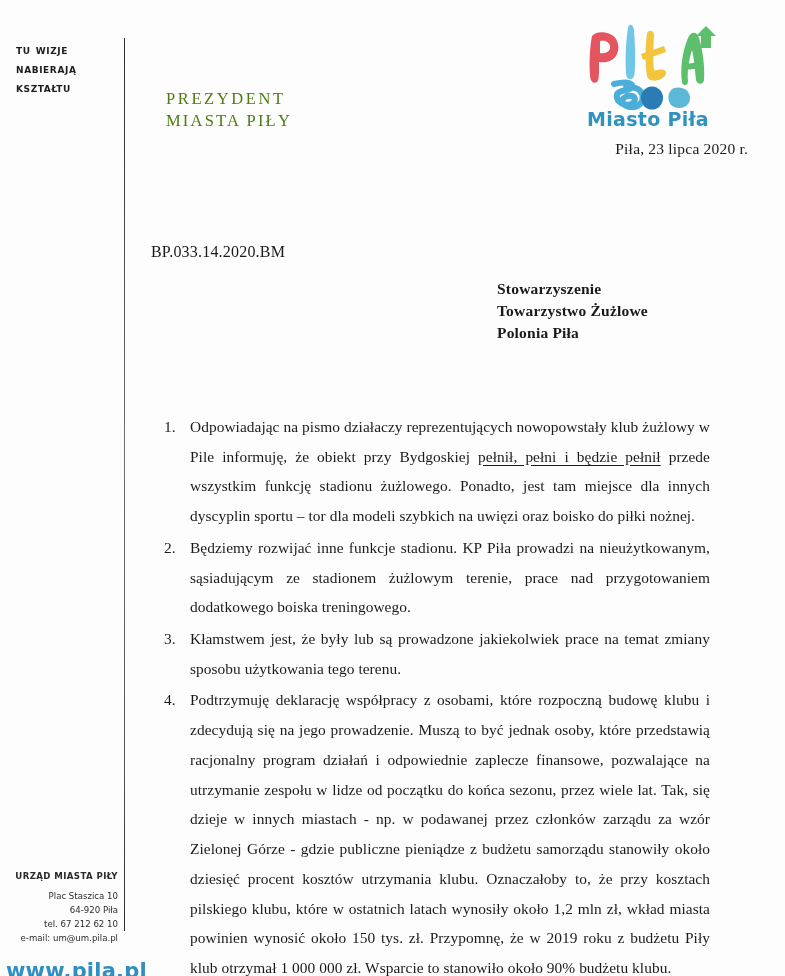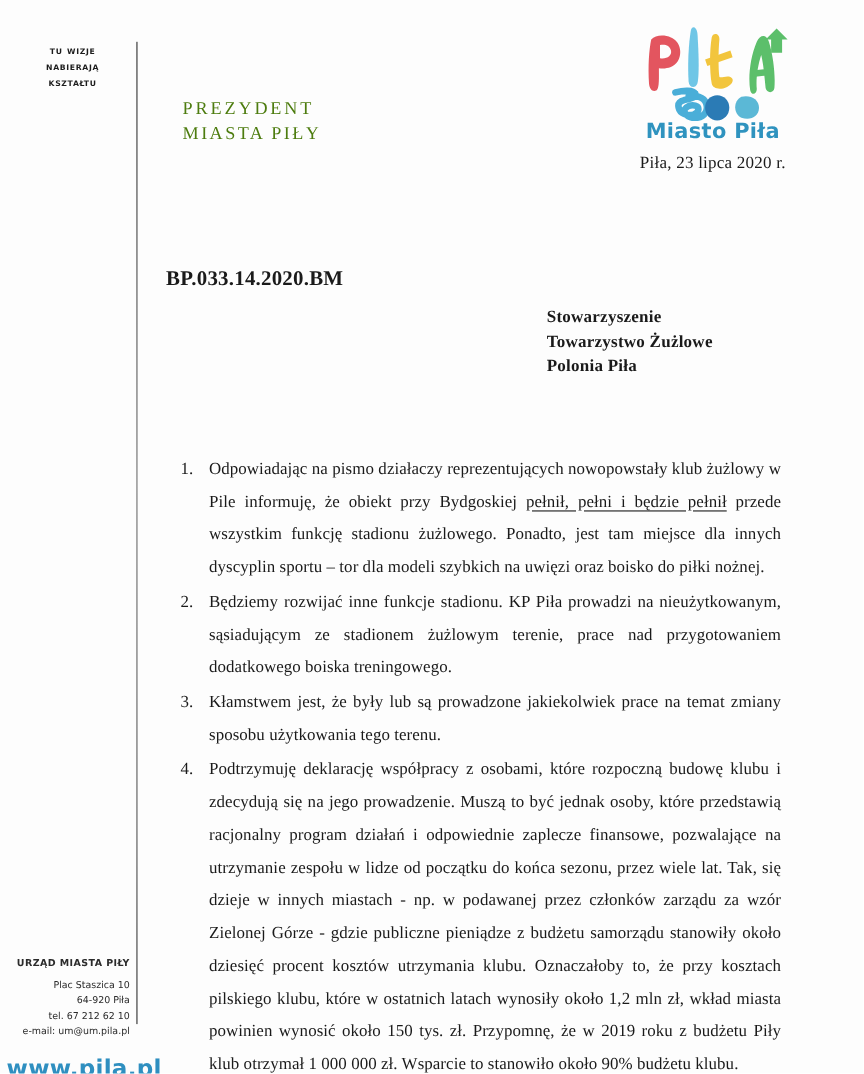--- a/index.html
+++ b/index.html
@@ -31,24 +31,24 @@
     height: 893px;
     background: linear-gradient(to bottom, #2c2c2c 0%, #3a3a3a 12%, #6f6f6f 45%, #555 80%, #2b2b2b 100%);
   }
 
   
   .slogan {
     position: absolute;
     left: 16px;
     top: 40px;
     width: 100px;
-    text-align: center;
+    text-align: left;
     font-family: "DejaVu Sans", sans-serif;
     font-weight: bold;
-    font-size: 10px;
+    font-size: 13px;
     line-height: 1.47;
     letter-spacing: 0.6px;
     color: #1c1c1c;
     text-transform: lowercase;
     font-variant: small-caps;
   }
   .slogan span { display: block; white-space: nowrap; }
 
   
   .prez {
@@ -79,30 +79,30 @@
     font-size: 19px;
     letter-spacing: 0.3px;
     color: #2f93bf;
   }
   .date {
     margin-top: 10px;
     font-family: "Liberation Serif", serif;
     font-size: 15.5px;
     color: #1a1a1a;
     letter-spacing: 0.2px;
+    text-align: right;
   }
 
   
   .refno {
     position: absolute;
     left: 151px;
     top: 243px;
-    font-size: 19px;
-    letter-spacing: 0.2px;
-    font-weight: bold;
+    font-size: 16px;
+    letter-spacing: 0.2px;
   }
 
   
   .recipient {
     position: absolute;
     left: 497px;
     top: 278px;
     font-weight: bold;
     font-size: 15.5px;
     line-height: 1.42;

